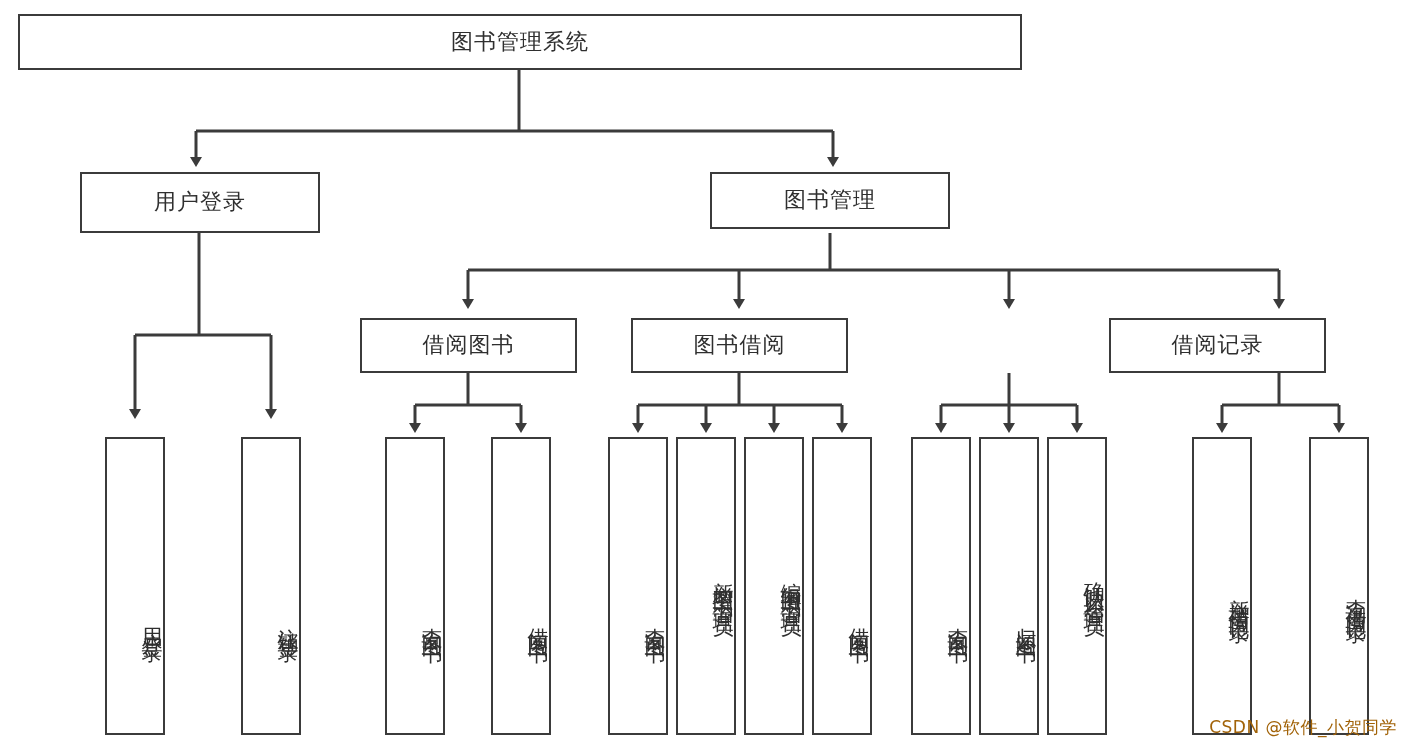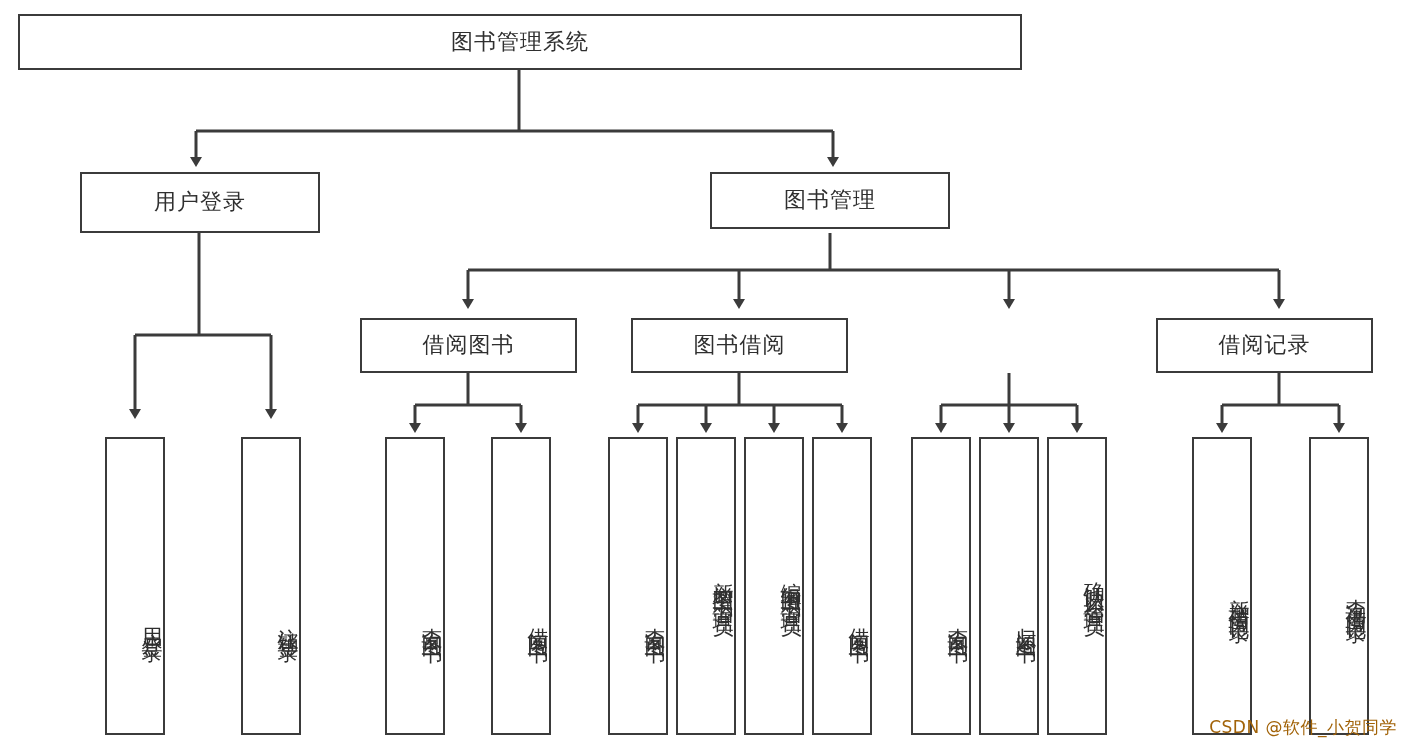--- a/index.html
+++ b/index.html
@@ -137,21 +137,21 @@
 
   <div class="node horiz" style="left:360px; top:318px; width:217px; height:55px;">
     <span class="label">借阅图书</span>
   </div>
 
   <div class="node horiz" style="left:631px; top:318px; width:217px; height:55px;align-items:center;">
     <span class="label">图书借阅</span>
   </div>
 
 
-  <div class="node horiz" style="left:1156px; top:318px; width:217px; height:55px;">
+  <div class="node horiz" style="left:1109px; top:318px; width:217px; height:55px;">
     <span class="label">借阅记录</span>
   </div>
 
   <div class="node vert" style="left:105px; top:437px; width:60px; height:298px; padding-top:75px;">
     <span class="label">用户登录</span>
   </div>
 
   <div class="node vert" style="left:241px; top:437px; width:60px; height:298px; padding-top:75px;">
     <span class="label">注销登录</span>
   </div>

